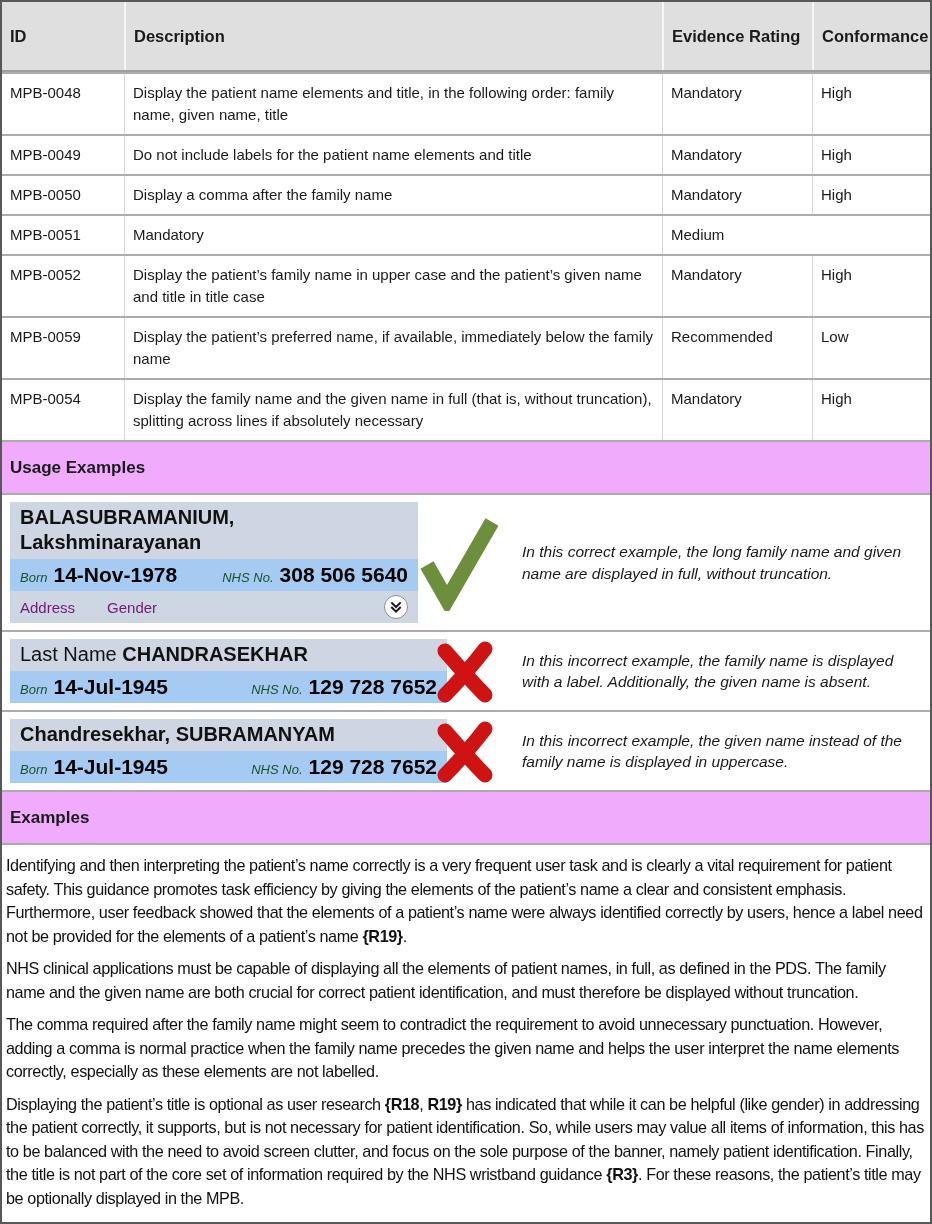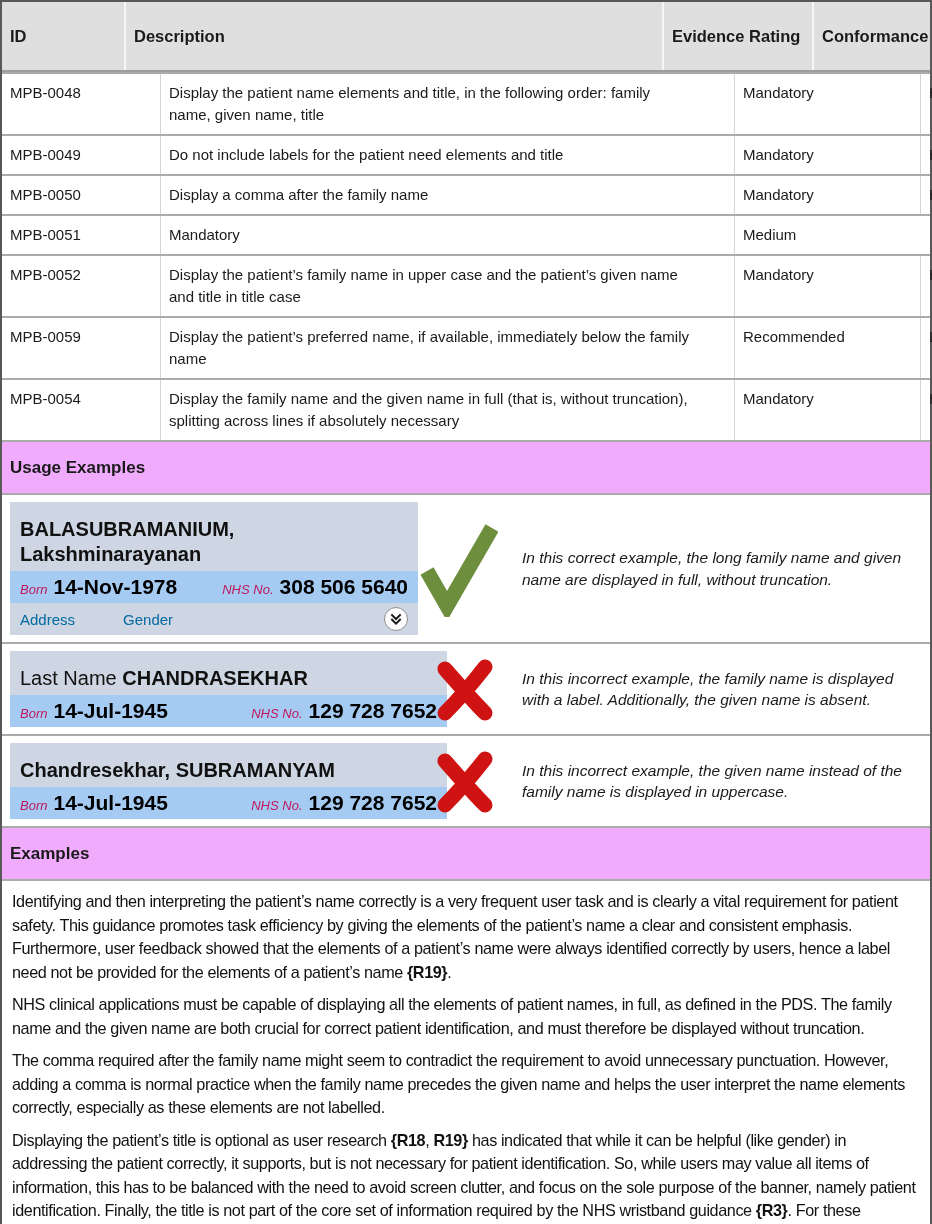--- a/index.html
+++ b/index.html
@@ -18,69 +18,69 @@
   .trow .cell + .cell { border-left:1px solid #d6d6d6; }
 
   .thead { background:#dfdfdf; border-bottom:2px solid #9e9e9e;text-align:center; }
   .thead .cell {
     font-weight:bold; font-size:16.5px; line-height:24px;
     display:flex; align-items:center; padding-top:10px; padding-bottom:10px;
     min-height:68px;
   }
   .thead .cell + .cell { border-left:2px solid #f6f6f6; }
 
-  .tbody-row { border-top:2px solid #ababab; background:#fff;gap:36px; }
+  .tbody-row { border-top:2px solid #ababab; background:#fff; }
   .tbody-row:first-of-type { border-top:none; }
 
   
   .section-bar {
     border-top:2px solid #ababab;
     background:#f0abfc;
     font-weight:bold; font-size:17px;
     padding:15px 8px; line-height:21px;
   }
 
   
   .example { border-top:2px solid #ababab; background:#fff; display:flex; align-items:center; padding:7px 8px; }
   .ex-left { width:512px; flex:none; display:flex; align-items:center; }
   .ex-caption { flex:1; font-size:15.5px; line-height:21.5px; padding-right:8px;font-style:italic; }
 
   
   .banner { flex:none; }
   .banner-a { width:408px; }
   .banner-b { width:437px; }
   .band-name {
-    background:#cdd6e2; padding:15px 10px 4px;
+    background:#cdd6e2; padding:3px 10px 4px;
     font-size:20px; line-height:25px; font-weight:bold; color:#111;
   }
   .band-name .plain { font-weight:normal; }
   .band-born {
     background:#a6cbf2; padding:4px 10px;
     display:flex; justify-content:space-between; align-items:baseline;
   }
   .fld { display:flex; align-items:baseline; gap:6px; }
-  .fld .lbl { font-style:italic; font-size:13px; color:#be185d; }
+  .fld .lbl { font-style:italic; font-size:13px; color:#14532d; }
   .fld .val { font-weight:bold; font-size:21px; color:#000; }
   .band-footer {
     background:#cdd6e2; padding:4px 10px;
-    display:flex; align-items:center; gap:48px;
-    font-size:15px; color:#0369a1;
+    display:flex; align-items:center; gap:32px;
+    font-size:15px; color:#701a75;
   }
   .expander {
     margin-left:auto; width:24px; height:24px; border-radius:50%;
     background:#fdfdfd; border:1.5px solid #8f8f8f;
     display:flex; align-items:center; justify-content:center;
   }
 
   .mark { flex:none; display:flex; align-items:center; }
   .mark-check { margin-left:2px; }
   .mark-x { margin-left:-12px; }
 
   
-  .rationale { border-top:2px solid #ababab; background:#fff; padding:9px 10px 10px; }
+  .rationale { border-top:2px solid #ababab; background:#fff; padding:9px 4px 10px; }
   .rationale p {
     font-size:16.2px; line-height:23.5px; letter-spacing:-0.4px;
     margin-bottom:9px; color:#111;
   }
   .rationale p:last-child { margin-bottom:0; }
   .rationale b { letter-spacing:-0.4px; }
 </style>
 </head>
 <body>
 
@@ -95,21 +95,21 @@
     </div>
 
     <div class="trow tbody-row">
       <div class="cell">MPB-0048</div>
       <div class="cell">Display the patient name elements and title, in the following order: family name, given name, title</div>
       <div class="cell">Mandatory</div>
       <div class="cell">High</div>
     </div>
     <div class="trow tbody-row">
       <div class="cell">MPB-0049</div>
-      <div class="cell">Do not include labels for the patient need elements and title</div>
+      <div class="cell">Do not include labels for the patient name elements and title</div>
       <div class="cell">Mandatory</div>
       <div class="cell">High</div>
     </div>
     <div class="trow tbody-row">
       <div class="cell">MPB-0050</div>
       <div class="cell">Display a comma after the family name</div>
       <div class="cell">Mandatory</div>
       <div class="cell">High</div>
     </div>
     <div class="trow tbody-row">

